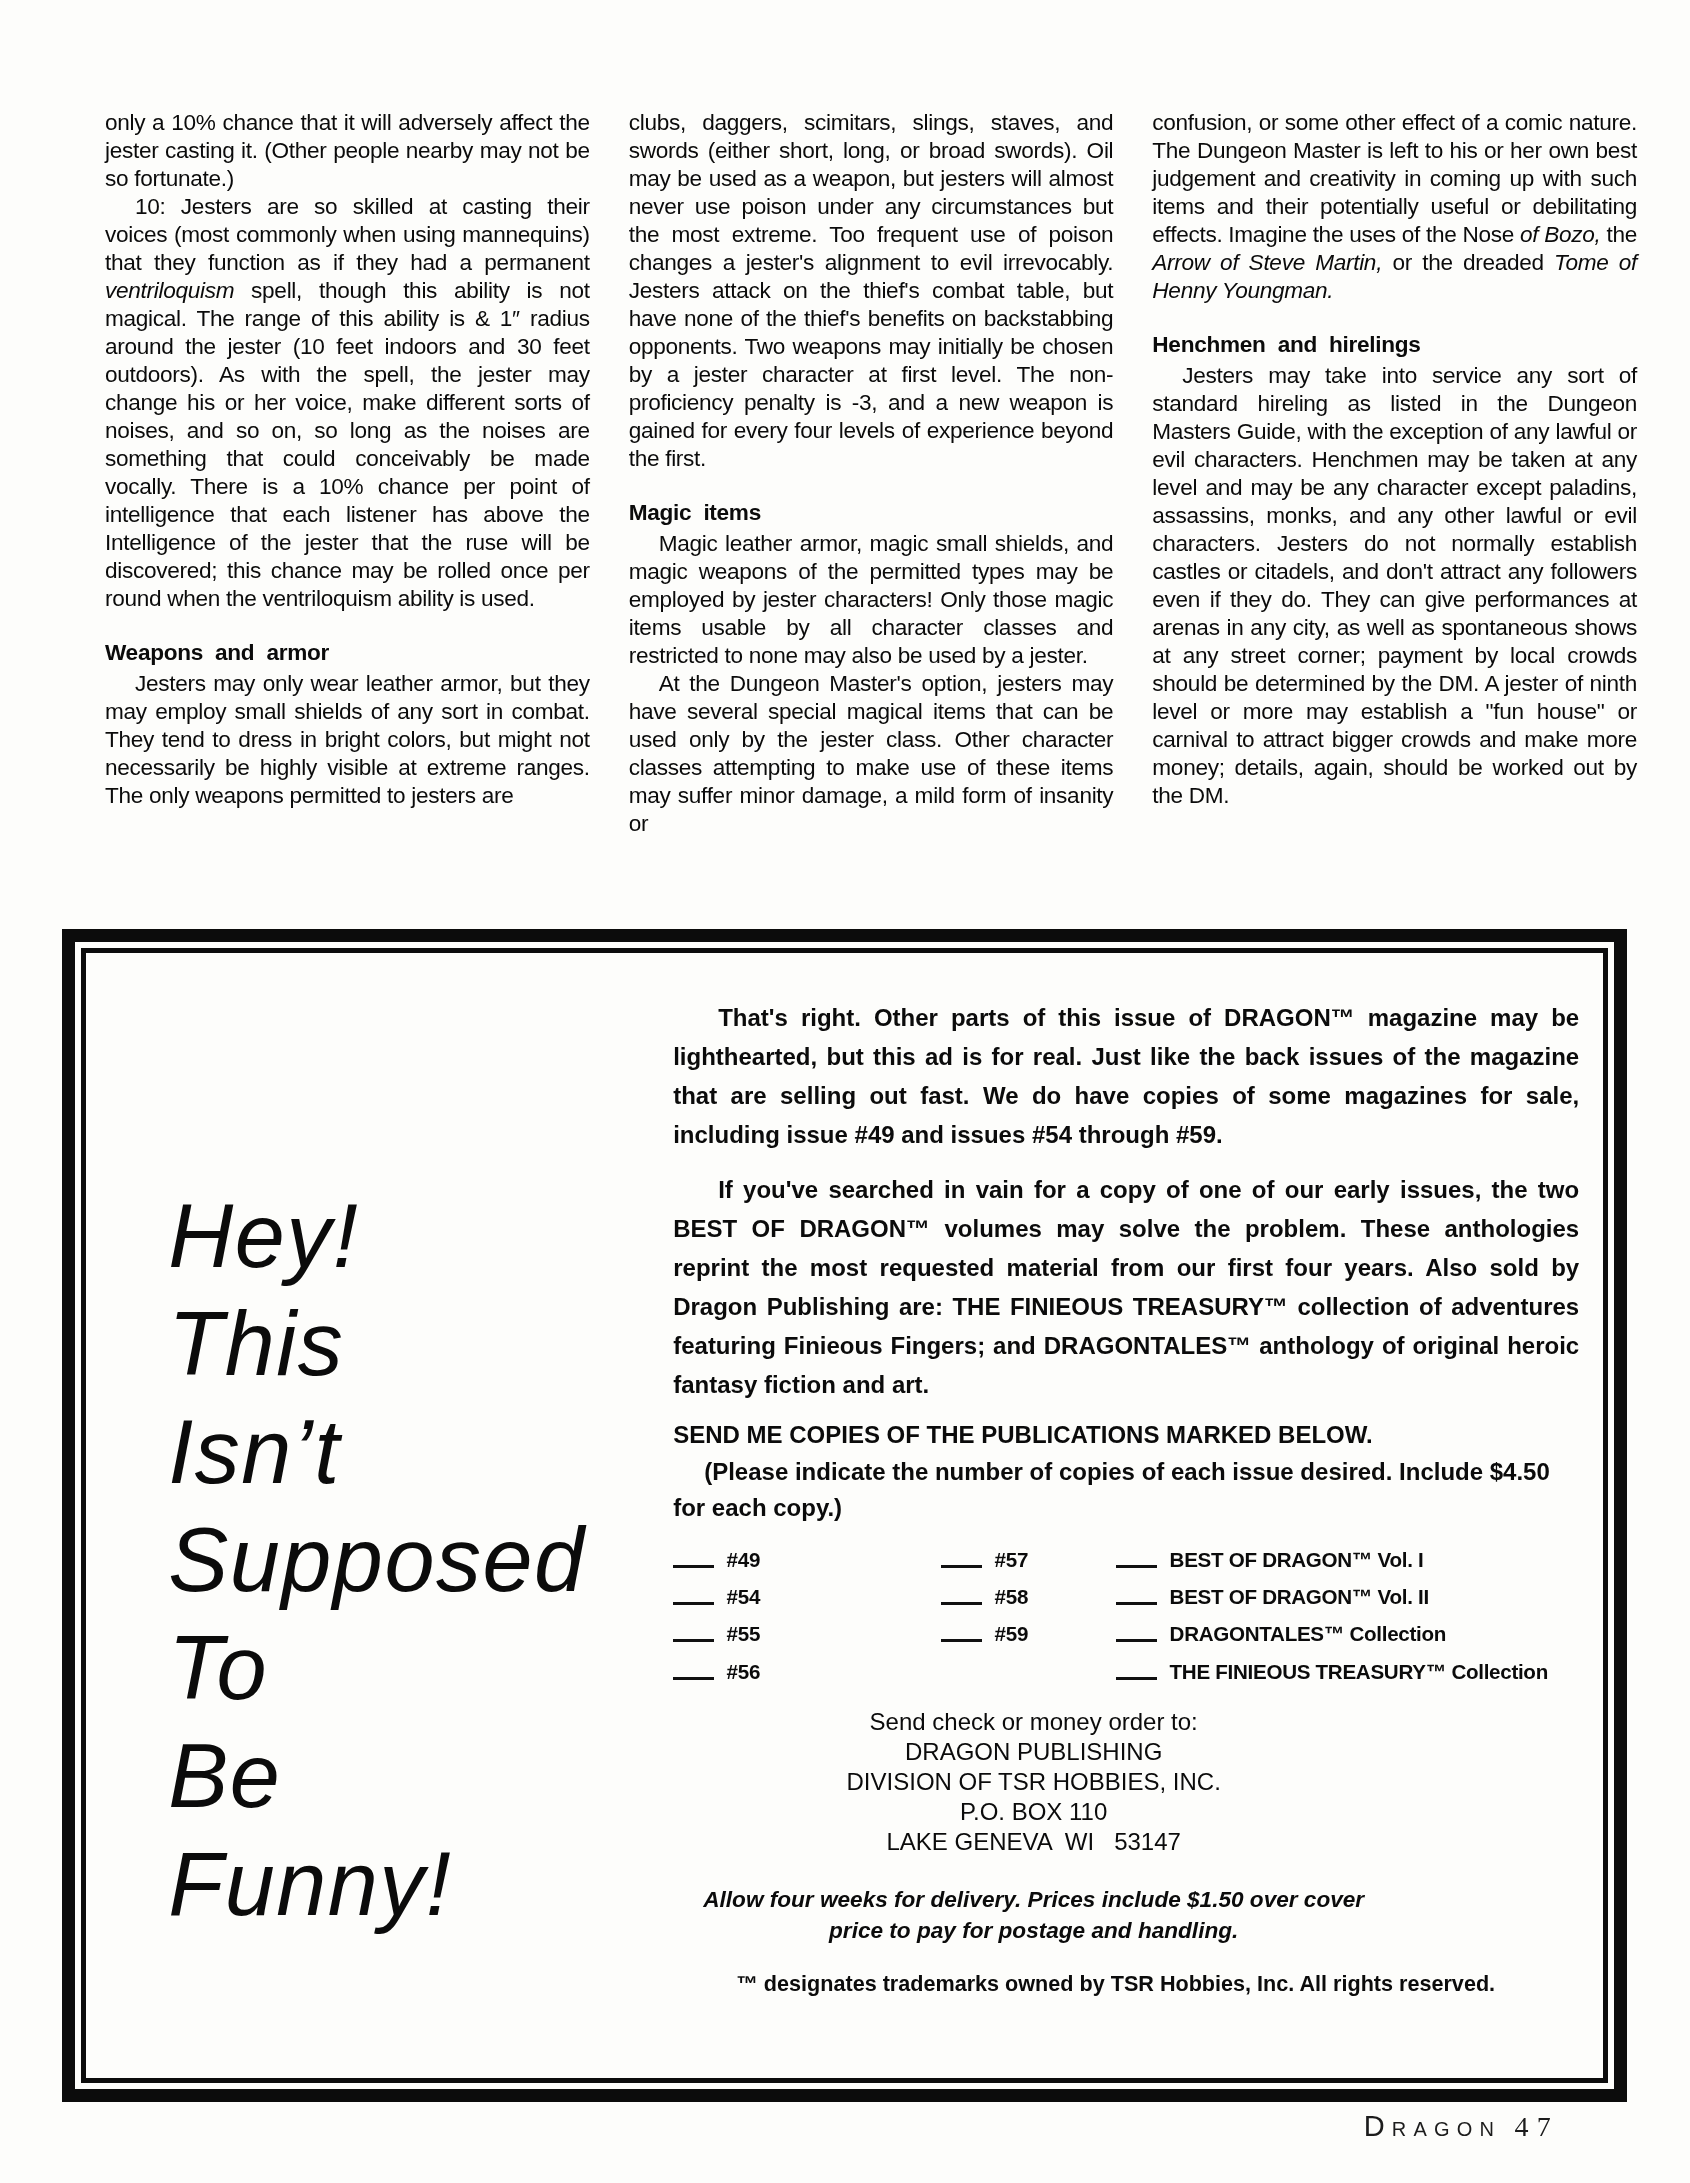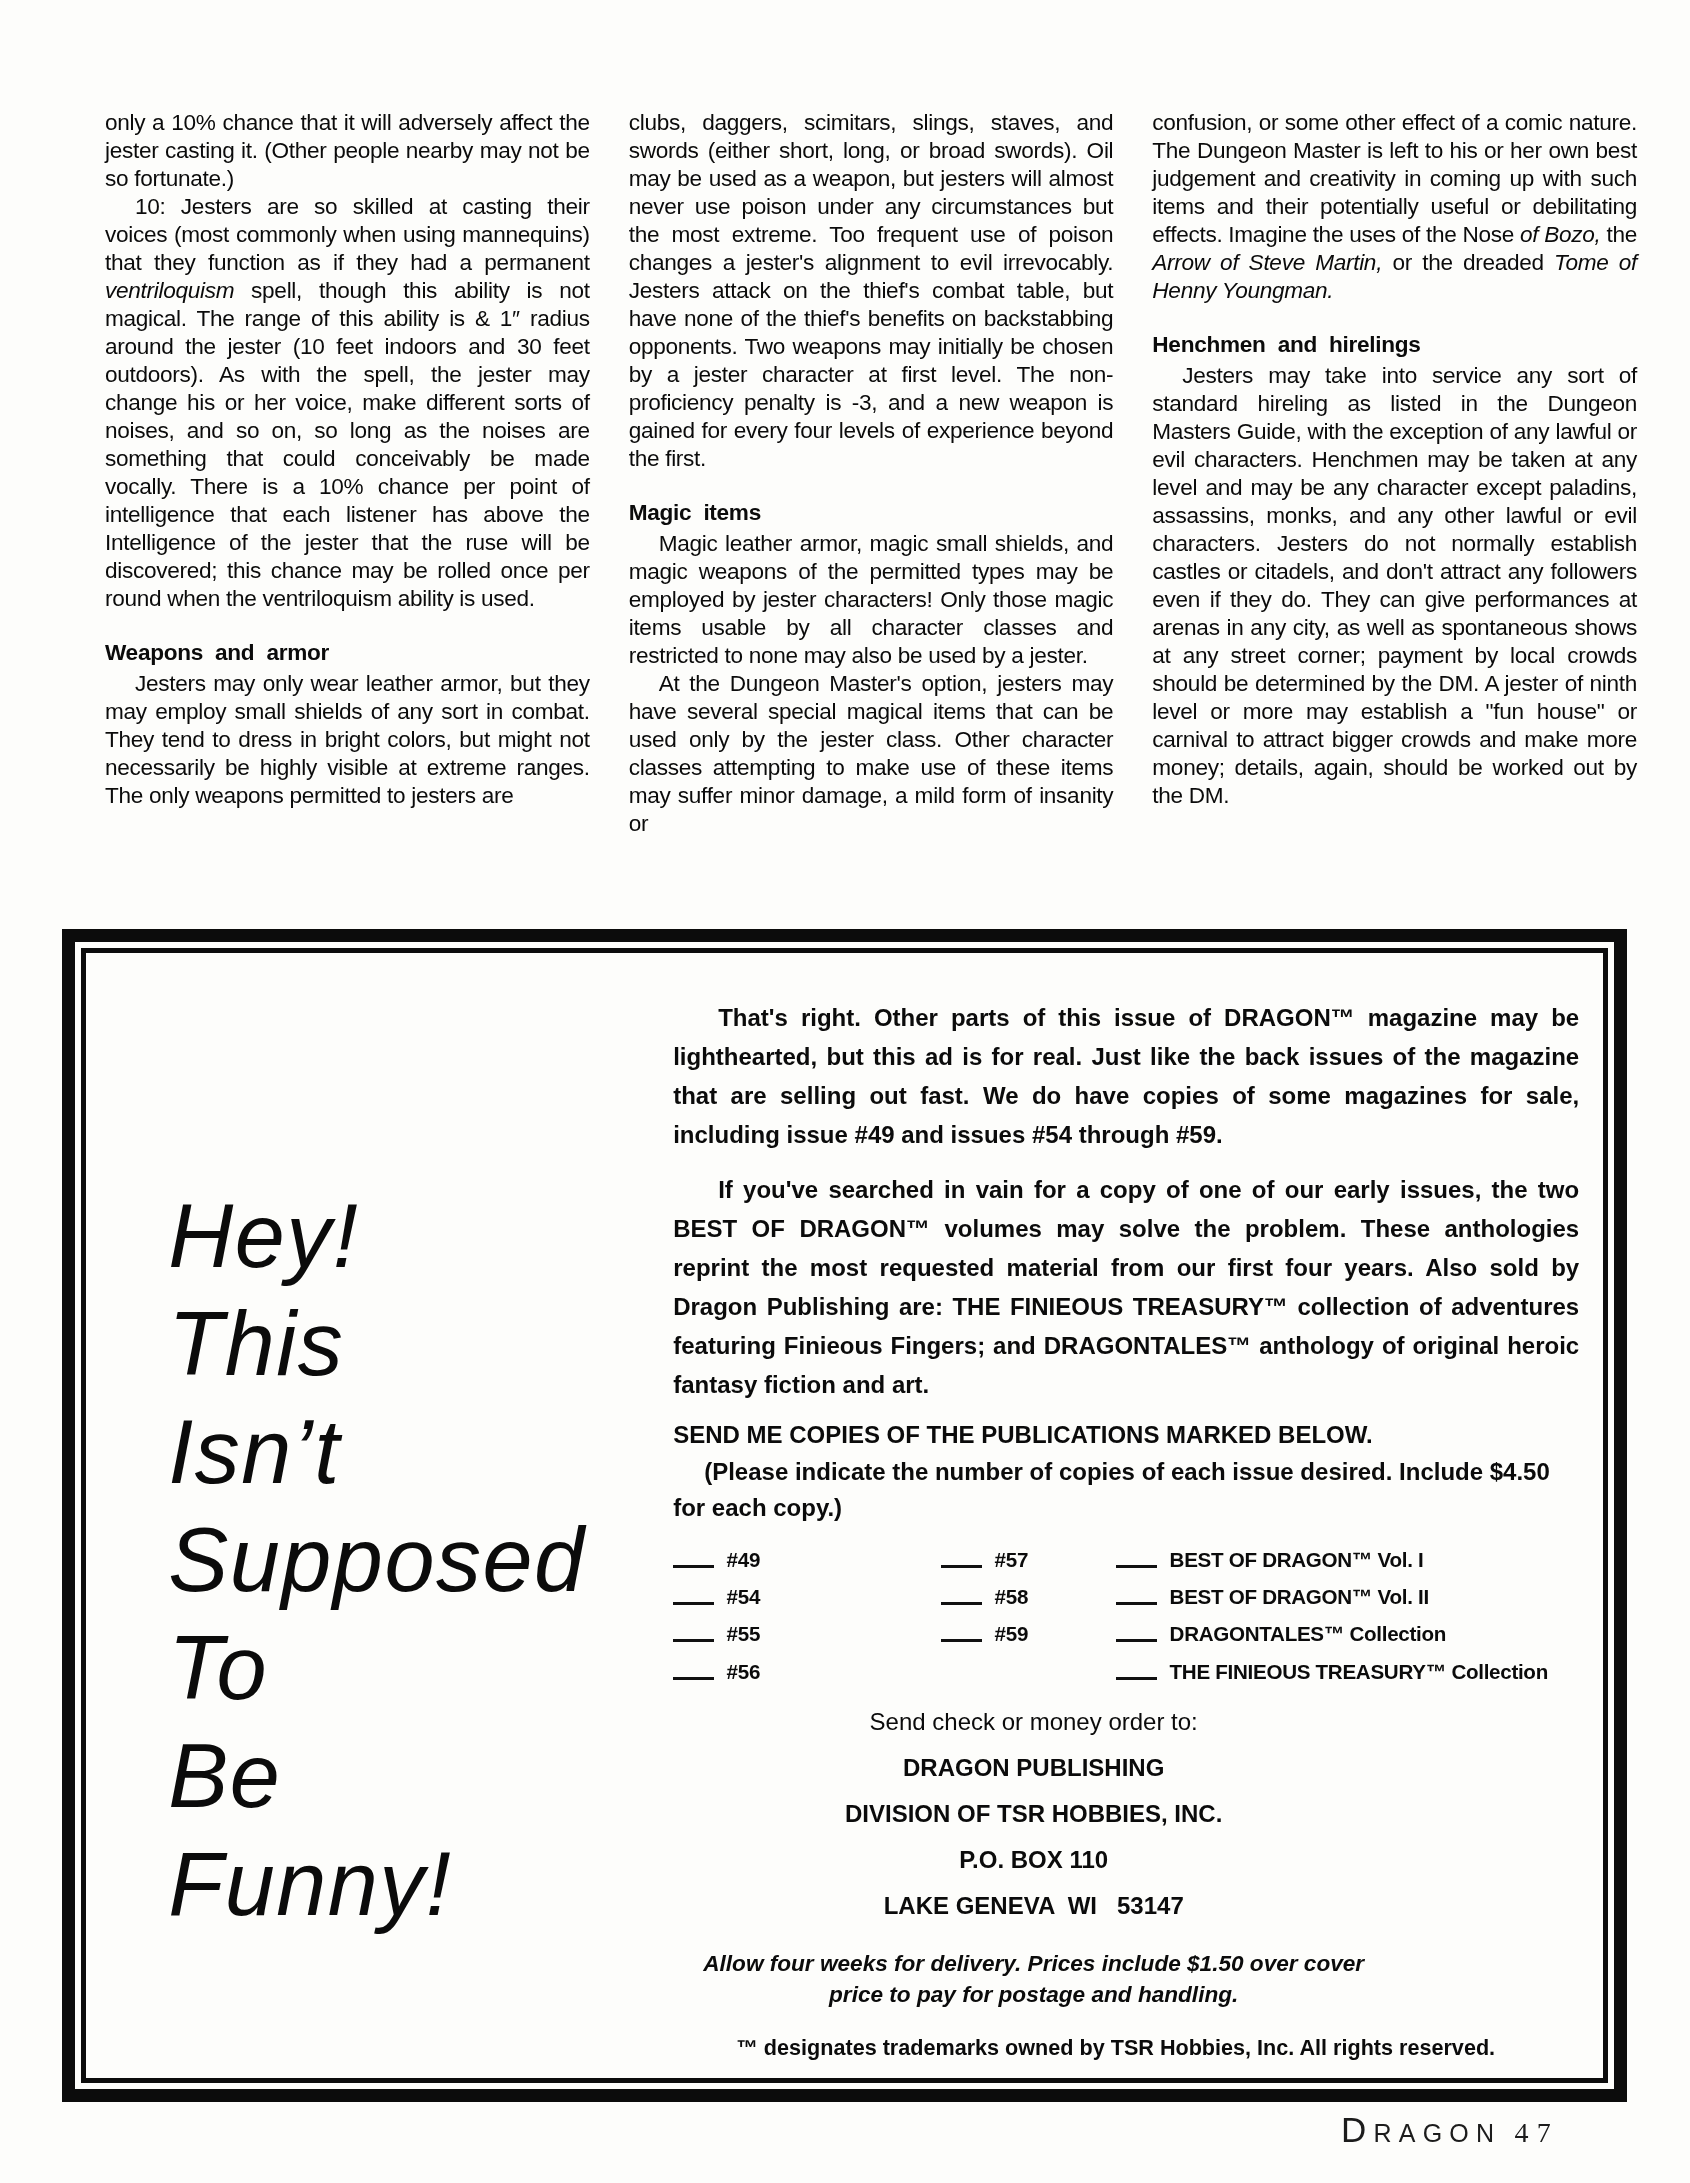--- a/index.html
+++ b/index.html
@@ -50,33 +50,33 @@
     row-gap:11.3px;margin-top:20.6px;
     font-size:20.6px;font-weight:700;letter-spacing:-0.3px;
   }
   .fcell{white-space:nowrap;line-height:26px;}
   .blank{
     display:inline-block;width:41px;height:15.4px;
     border-bottom:3.6px solid #111;margin-right:12.4px;vertical-align:-1px;
   }
   .send-to{width:721px;text-align:center;margin-top:22.6px;font-size:24px;line-height:30px;}
   .send-to .intro{font-weight:400;display:block;}
-  .addr{font-weight:700;white-space:pre-wrap;margin-top:16px;}
+  .addr{font-weight:400;white-space:pre-wrap;}
   .delivery{
     width:721px;text-align:center;margin-top:27px;
     font-style:italic;font-weight:700;font-size:22.6px;line-height:31px;
   }
   .fineprint{
     width:885px;text-align:center;margin-top:24px;
     font-size:21.6px;line-height:27px;font-weight:700;
   }
   
   .footer{position:absolute;top:2110px;right:131px;white-space:nowrap;color:#1c1c1c;}
   .footer-brand{
-    font-variant:small-caps;font-size:35px;letter-spacing:7.2px;font-weight:400;
+    font-variant:small-caps;font-size:29px;letter-spacing:7.2px;font-weight:400;
   }
   .footer-page{font-size:28px;letter-spacing:8.2px;margin-left:13.4px;font-weight:400;font-family:Liberation Serif, serif;}
 </style>
 </head>
 <body>
 
 <div class="page">
 
   <section class="columns">
     <div class="col">

